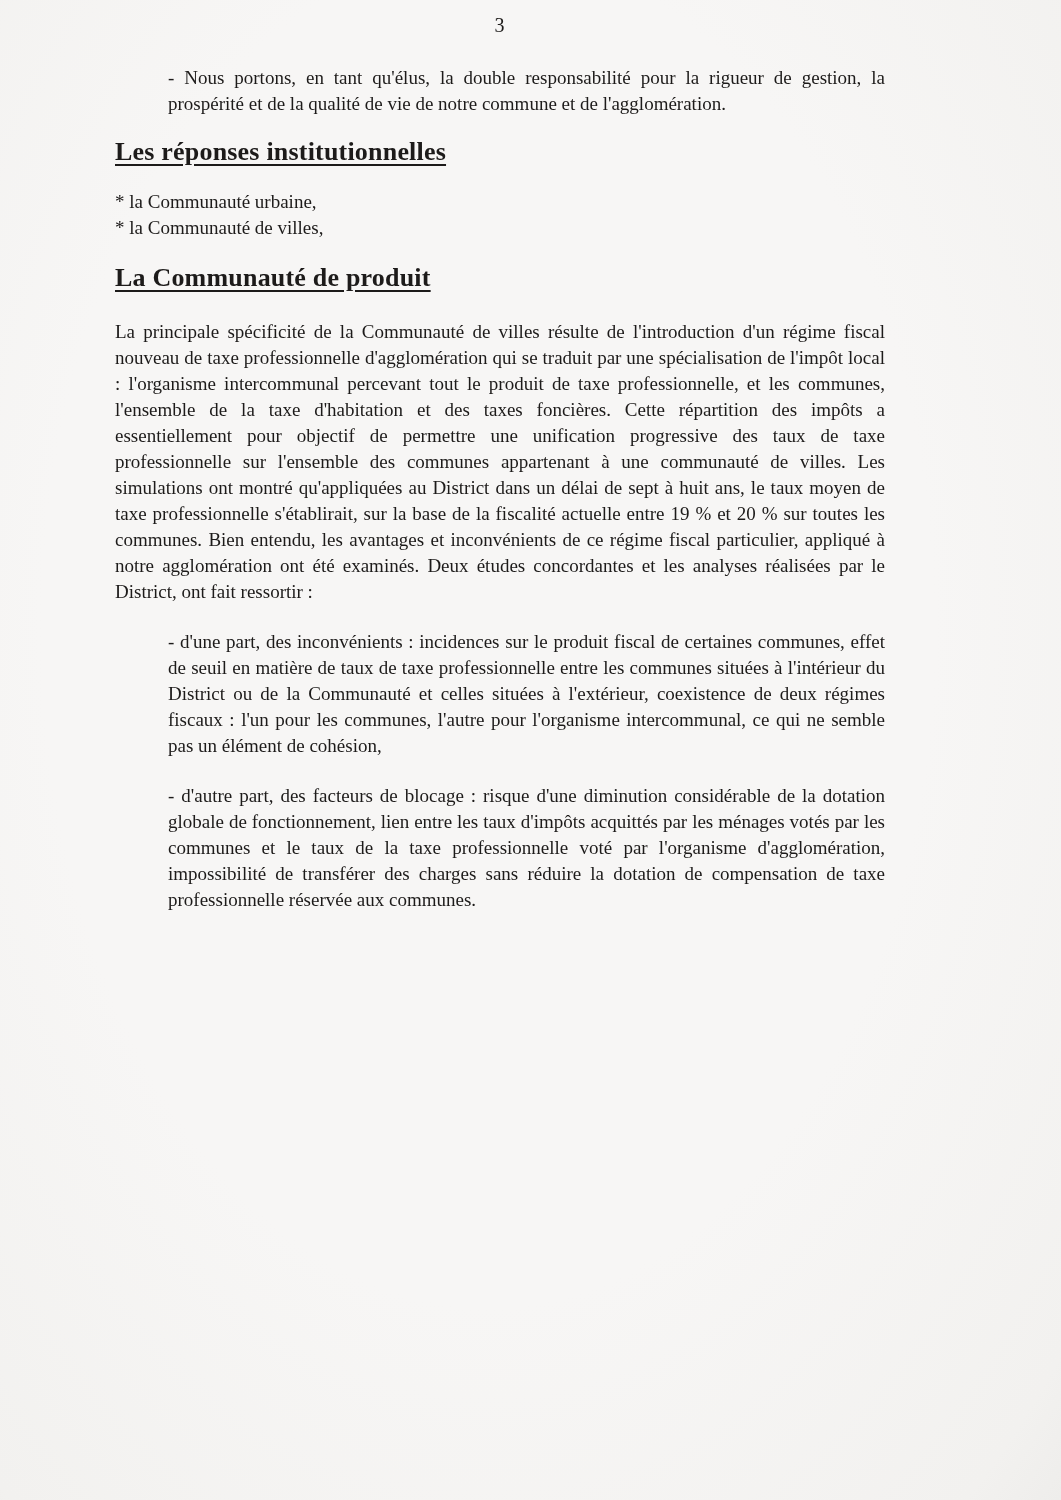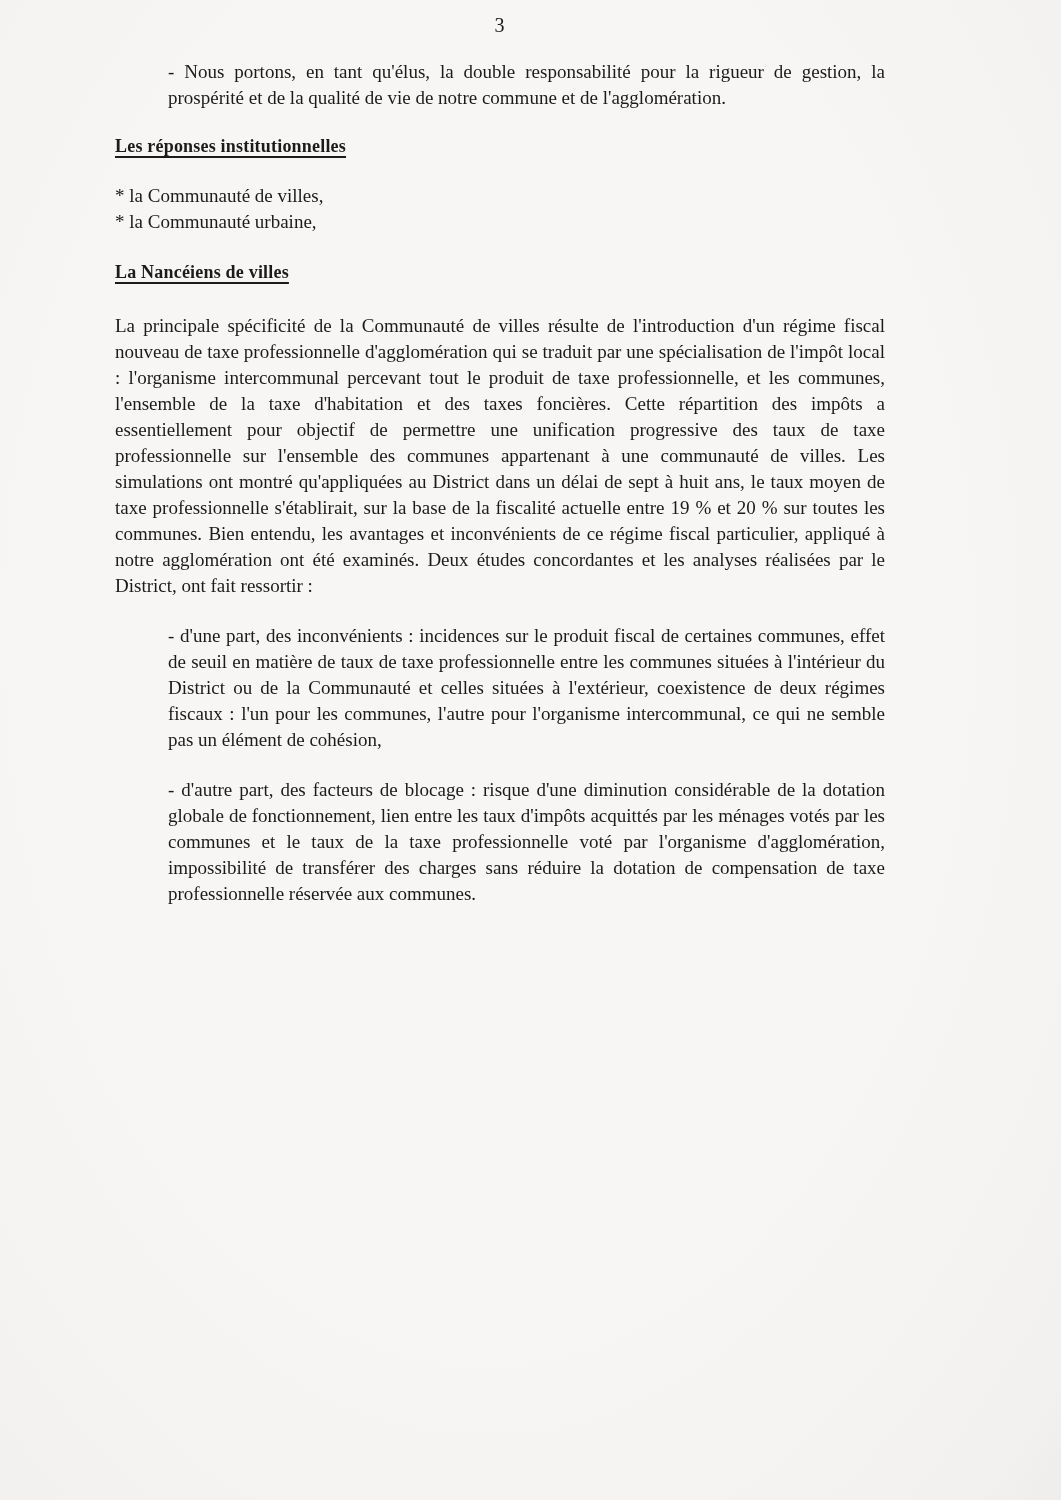--- a/index.html
+++ b/index.html
@@ -34,27 +34,27 @@
   p {
     margin: 0;
     text-align: justify;
   }
   .para { margin-top: 24px; }
   .indent {
     margin-left: 53px;
     width: 717px;
   }
   .first-block { margin-top: 66px; }
-  .gap-lg { margin-top: 21px; }
+  .gap-lg { margin-top: 27px; }
   .gap-md { margin-top: 24px; }
   .gap-head { margin-top: 22px; }
   .gap-after-head { margin-top: 28px; }
   .heading {
     font-weight: bold;
-    font-size: 18px;
+    font-size: 26px;
     text-decoration: underline;
     text-decoration-thickness: 2px;
     text-underline-offset: 4px;
     letter-spacing: 0.2px;
   }
   .options p {
     text-align: left;
     margin: 0;
   }
 </style>
@@ -67,25 +67,25 @@
     <div class="page-number">3</div>
 
 
     <p class="para indent gap-lg">- Nous portons, en tant qu'élus, la double responsabilité pour la rigueur de gestion, la prospérité et de la qualité de vie de notre commune et de l'agglomération.</p>
 
 
     <p class="para heading gap-head">Les réponses institutionnelles</p>
 
 
     <div class="options para gap-md">
+      <p>* la Communauté urbaine,</p>
       <p>* la Communauté de villes,</p>
-      <p>* la Communauté urbaine,</p>
     </div>
 
-    <p class="para heading gap-md">La Nancéiens de villes</p>
+    <p class="para heading gap-md">La Communauté de produit</p>
 
     <p class="para gap-after-head">La principale spécificité de la Communauté de villes résulte de l'introduction d'un régime fiscal nouveau de taxe professionnelle d'agglomération qui se traduit par une spécialisation de l'impôt local : l'organisme intercommunal percevant tout le produit de taxe professionnelle, et les communes, l'ensemble de la taxe d'habitation et des taxes foncières. Cette répartition des impôts a essentiellement pour objectif de permettre une unification progressive des taux de taxe professionnelle sur l'ensemble des communes appartenant à une communauté de villes. Les simulations ont montré qu'appliquées au District dans un délai de sept à huit ans, le taux moyen de taxe professionnelle s'établirait, sur la base de la fiscalité actuelle entre 19 % et 20 % sur toutes les communes. Bien entendu, les avantages et inconvénients de ce régime fiscal particulier, appliqué à notre agglomération ont été examinés. Deux études concordantes et les analyses réalisées par le District, ont fait ressortir :</p>
 
     <p class="para indent">- d'une part, des inconvénients : incidences sur le produit fiscal de certaines communes, effet de seuil en matière de taux de taxe professionnelle entre les communes situées à l'intérieur du District ou de la Communauté et celles situées à l'extérieur, coexistence de deux régimes fiscaux : l'un pour les communes, l'autre pour l'organisme intercommunal, ce qui ne semble pas un élément de cohésion,</p>
 
     <p class="para indent">- d'autre part, des facteurs de blocage : risque d'une diminution considérable de la dotation globale de fonctionnement, lien entre les taux d'impôts acquittés par les ménages votés par les communes et le taux de la taxe professionnelle voté par l'organisme d'agglomération, impossibilité de transférer des charges sans réduire la dotation de compensation de taxe professionnelle réservée aux communes.</p>
 
 
   </div>
 </div>

